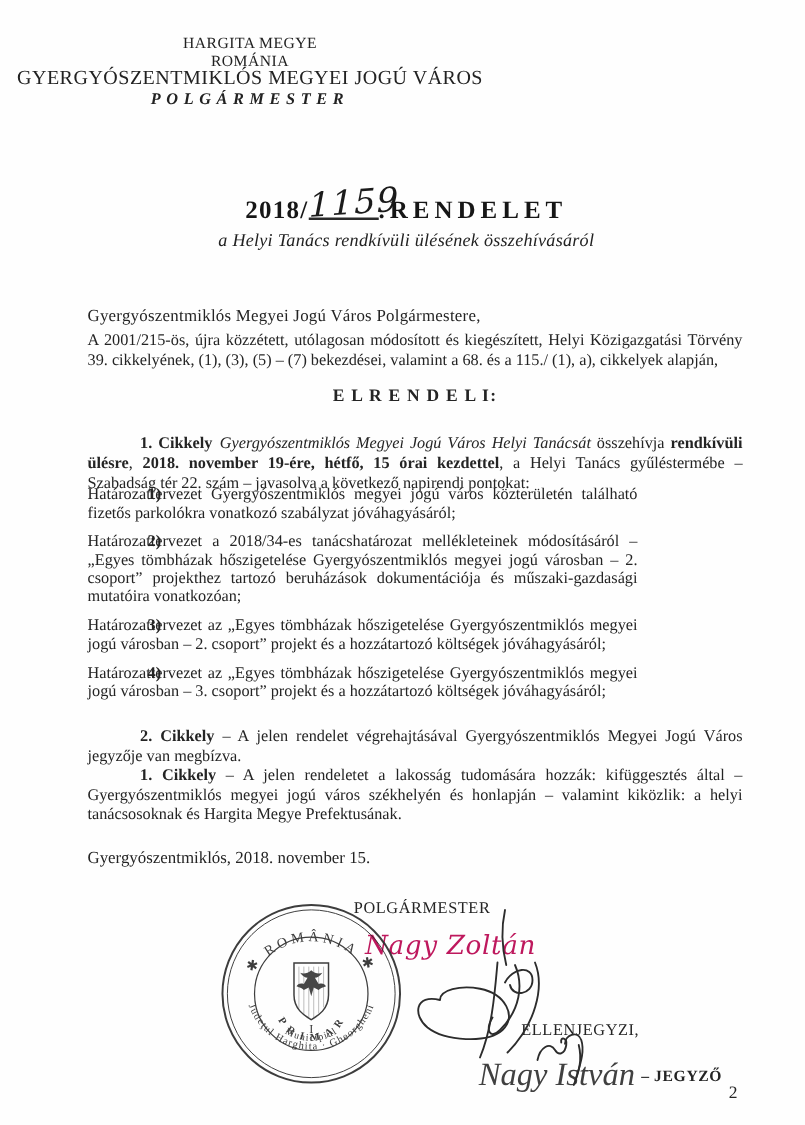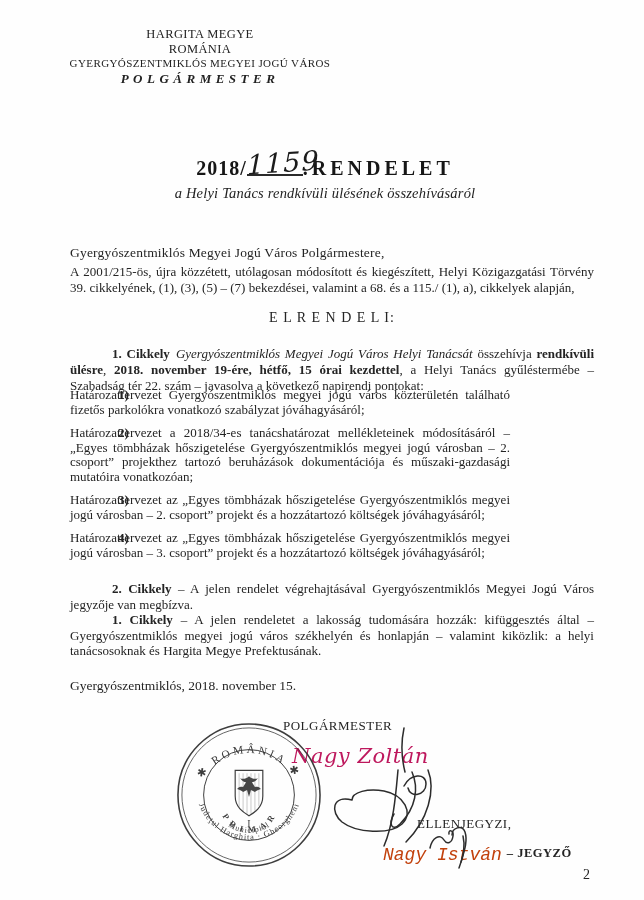--- a/index.html
+++ b/index.html
@@ -5,57 +5,57 @@
   html,body{margin:0;padding:0;}
   body{
     width:644px;height:900px;background:#ffffff;overflow:hidden;
     font-family:"Liberation Serif",serif;color:#242424;
     -webkit-font-smoothing:antialiased;
   }
   .page{position:relative;width:644px;height:900px;background:#fefefe;}
 
   .hdr{position:absolute;top:27px;left:0;width:400px;text-align:center;
        font-size:12.5px;line-height:14.5px;letter-spacing:.4px;color:#222;}
-  .hdr .l3{font-size:11px;}
+  .hdr .l3{font-size:16px;}
   .hdr .l4{font-weight:bold;font-style:italic;letter-spacing:4.5px;margin-top:1px;font-size:13px;}
 
   .titleblock{position:absolute;top:150px;left:0;width:650px;text-align:center;color:#161616;}
   .titleline{font-weight:bold;font-size:20px;letter-spacing:1px;}
   .word-rendelet{letter-spacing:4px;margin-left:3px;text-align:right;}
   .blank{display:inline-block;width:56px;border-bottom:2px solid #2a2a2a;height:24px;vertical-align:baseline;}
   .handnum{font-family:"DejaVu Serif",serif;font-style:italic;font-weight:normal;font-size:27px;
            display:inline-block;transform:rotate(-4deg) skewX(-4deg);position:relative;top:-3px;
            letter-spacing:1px;color:#1b1b1b;}
   .subtitle{font-style:italic;font-size:14.5px;margin-top:5px;letter-spacing:.2px;color:#222;}
 
   .addressee{position:absolute;top:245px;left:70px;font-size:13.5px;letter-spacing:.2px;}
   .legal{position:absolute;top:264px;left:70px;width:524px;text-align:justify;font-size:13px;line-height:16px;}
   .elrendeli{position:absolute;top:310px;left:70px;width:524px;text-align:center;
-             font-weight:normal;font-size:14px;letter-spacing:1px;}
+             font-weight:bold;font-size:14px;letter-spacing:1px;}
 
   .article1{position:absolute;top:333px;left:70px;width:524px;text-align:justify;
             text-indent:42px;font-size:13px;line-height:16px;}
   .article1 .it{margin-left:6px;}
 
   .agenda{position:absolute;top:388px;left:70px;width:524px;}
   .aitem{position:relative;margin-bottom:9px;font-size:13px;line-height:14.5px;}
   .anum{position:absolute;left:48px;top:0;font-weight:bold;}
   .atext{width:440px;text-align:justify;}
 
   .articles23{position:absolute;top:581px;left:70px;width:524px;font-size:13px;line-height:15.5px;}
   .articles23 p{margin:0;text-align:justify;text-indent:42px;}
 
   .dateline{position:absolute;top:678px;left:70px;font-size:13.5px;}
 
   .mayor-title{position:absolute;top:718px;left:283px;font-size:13px;letter-spacing:.5px;}
   .mayor-name{position:absolute;top:744px;left:292px;font-size:21px;font-style:italic;
               font-family:"DejaVu Serif",serif;letter-spacing:.5px;color:#be185d;}
   .countersign{position:absolute;top:816px;left:417px;font-size:13px;letter-spacing:.5px;}
   .clerk{position:absolute;top:845px;left:383px;white-space:nowrap;}
-  .clerk-name{font-size:18px;font-style:italic;font-family:Liberation Mono, monospace;color:#c2410c;}
+  .clerk-name{font-size:26px;font-style:italic;font-family:Liberation Serif, serif;color:#404040;}
   .clerk-title{font-size:12.5px;margin-left:5px;letter-spacing:.5px;vertical-align:3px;font-weight:bold;}
   .pagenum{position:absolute;top:867px;left:583px;font-size:14px;}
 
   .stamp{position:absolute;top:721px;left:175px;width:148px;height:148px;opacity:.92;}
   .sig-overlay{position:absolute;left:0;top:0;width:644px;height:900px;pointer-events:none;}
   b,i,span,p,div{white-space:normal;}
 </style>
 </head>
 <body>
 

